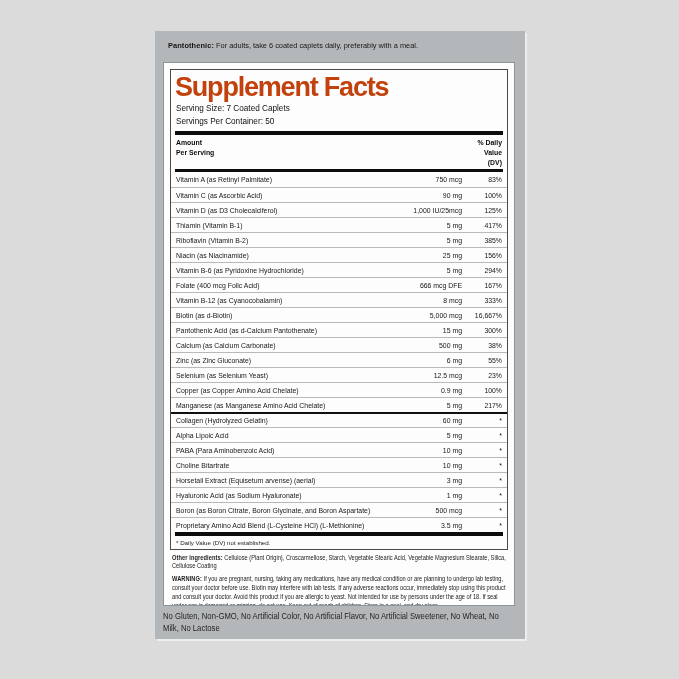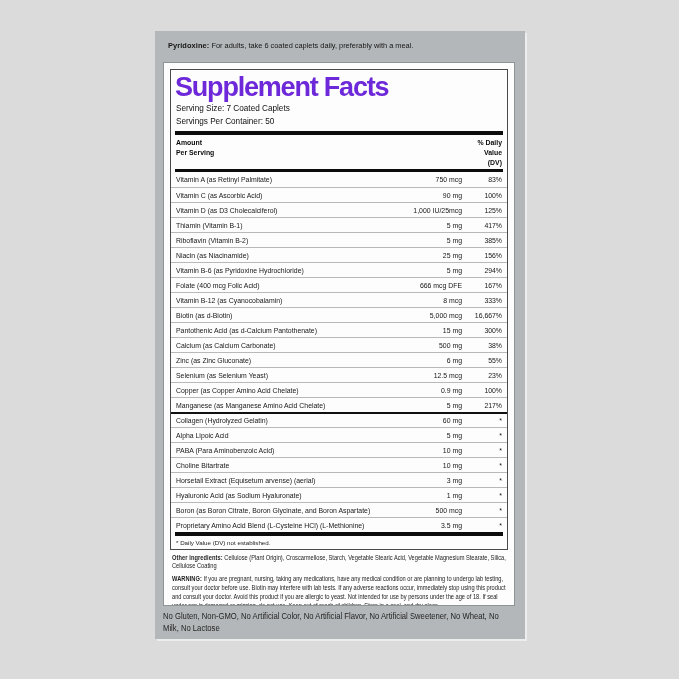--- a/index.html
+++ b/index.html
@@ -7,21 +7,21 @@
          font-family:"Liberation Sans","DejaVu Sans",sans-serif;overflow:hidden;
          -webkit-font-smoothing:antialiased;}
   .card{position:absolute;left:155px;top:31px;width:370px;height:608px;
         background:var(--card,#b4b7b9);box-shadow:2px 2px 0 #eceeee;box-sizing:border-box;overflow:hidden;}
   .directions{position:absolute;left:13px;top:10px;right:8px;font-size:7.4px;line-height:1.3;color:#151515;}
   .directions b{letter-spacing:.1px;}
   .panel{position:absolute;left:8px;right:10px;top:31px;bottom:33px;background:#fdfdfd;
          border:1px solid #8f9496;box-sizing:border-box;overflow:hidden;}
   .sf-box{margin:6px 6px 3px;border:1px solid #4a4a4a;padding-bottom:2px;}
   .sf-title{font-size:27px;font-weight:700;letter-spacing:-1.2px;line-height:1.04;
-            padding:3px 4px 2px;color:#6d28d9;white-space:nowrap;}
+            padding:3px 4px 2px;color:#c2410c;white-space:nowrap;}
   .serving{font-size:8.2px;line-height:1.55;padding:0 5px;color:#101010;}
   .serving:first-of-type{padding-top:3px;}
   .bar{background:#0c0c0c;margin:0 4px;}
   .bar-thick{height:4px;margin-top:3px;}
   .bar-med{height:3px;}
   .bar-foot{height:4px;}
   .sf-header{display:flex;justify-content:space-between;align-items:flex-start;
              font-weight:700;font-size:6.9px;line-height:1.38;padding:3px 5px 2px;color:#0a0a0a;}
   .hdr-right{text-align:right;}
   #rows .row{display:flex;align-items:center;box-sizing:border-box;height:15px;
@@ -38,21 +38,21 @@
   .claims{position:absolute;left:8px;bottom:5px;width:440px;font-size:9.6px;line-height:1.25;
           color:#242424;transform:scaleX(0.8);transform-origin:left bottom;}
 </style>
 </head>
 <body>
 
 <div class="stage" style="--bg: #dbdbdb; --card: #b4b7b9;">
   <div class="card">
 
     <div class="directions">
-      <b>Pyridoxine:</b><span> For adults, take 6 coated caplets daily, preferably with a meal.</span>
+      <b>Pantothenic:</b><span> For adults, take 6 coated caplets daily, preferably with a meal.</span>
     </div>
 
     <div class="panel">
       <div class="sf-box">
         <div class="sf-title">Supplement Facts</div>
         <div class="serving">Serving Size: 7 Coated Caplets</div>
         <div class="serving">Servings Per Container: 50</div>
         <div class="bar bar-thick"></div>
 
         <div class="sf-header">

